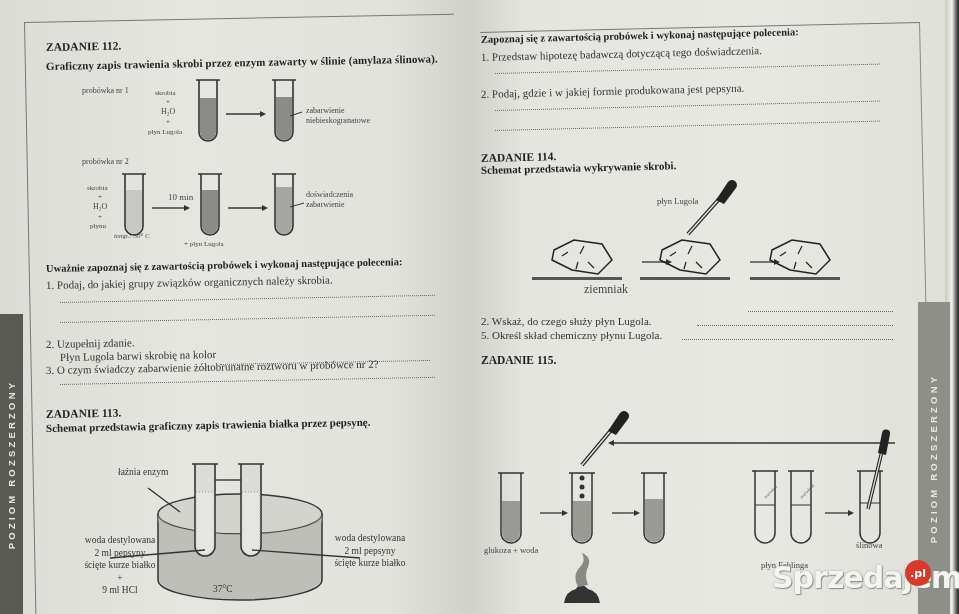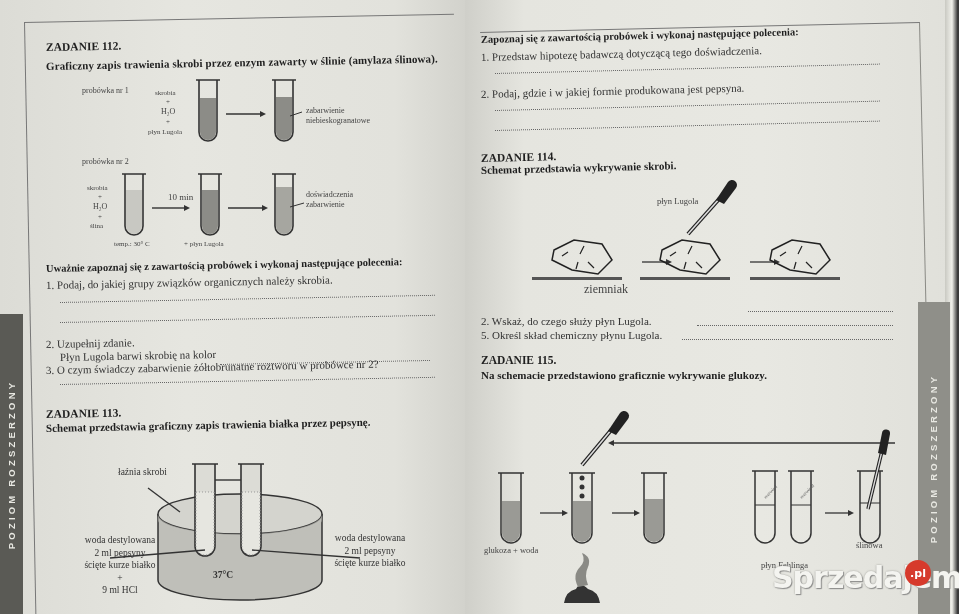--- a/index.html
+++ b/index.html
@@ -66,22 +66,22 @@
     <line x1="100" y1="38" x2="112" y2="34" stroke="#333" stroke-width="1"></line>
   </svg>
   <div class="txt s" style="left:306px;top:106px;">zabarwienie</div>
   <div class="txt s" style="left:306px;top:116px;">niebieskogranatowe</div>
 
   <div class="txt s" style="left:82px;top:157px;">probówka nr 2</div>
   <div class="txt s" style="left:87px;top:184px;font-size:7px;">skrobia</div>
   <div class="txt s" style="left:98px;top:193px;font-size:7px;">+</div>
   <div class="txt s" style="left:93px;top:202px;">H₂O</div>
   <div class="txt s" style="left:98px;top:213px;font-size:7px;">+</div>
-  <div class="txt s" style="left:90px;top:222px;font-size:7px;">ślina</div>
-  <div class="txt s" style="left:114px;top:240px;font-size:7px;">temp.: 30° C</div>
+  <div class="txt s" style="left:90px;top:222px;font-size:7px;">płynu</div>
+  <div class="txt s" style="left:114px;top:232px;font-size:7px;font-style:italic;">temp.: 30° C</div>
   <div class="txt s" style="left:168px;top:192px;font-size:9px;">10 min</div>
   <div class="txt s" style="left:184px;top:240px;font-size:7px;">+ płyn Lugola</div>
 
   <svg style="left:120px;top:172px;" width="190" height="70" viewBox="0 0 190 70">
     <path d="M2 2 H26 M5 2 V54 a9 9 0 0 0 18 0 V2" fill="none" stroke="#333" stroke-width="1.6"></path>
     <path d="M6 18 H22 V54 a8 8 0 0 1 -16 0 Z" fill="#c8c8c2"></path>
     <line x1="32" y1="36" x2="64" y2="36" stroke="#333" stroke-width="1.4"></line>
     <polygon points="64,33 70,36 64,39" fill="#333"></polygon>
     <path d="M78 2 H102 M81 2 V54 a9 9 0 0 0 18 0 V2" fill="none" stroke="#333" stroke-width="1.6"></path>
     <path d="M82 18 H98 V54 a8 8 0 0 1 -16 0 Z" fill="#8c8c87"></path>
@@ -117,22 +117,22 @@
     <path d="M46 30 H64 V84 a9 9 0 0 1 -18 0 Z" fill="none" stroke="#999" stroke-dasharray="1 2"></path>
     <rect x="91" y="2" width="20" height="88" fill="#dcdcd6"></rect>
     <path d="M88 2 H114 M91 2 V84 a10 10 0 0 0 20 0 V2" fill="none" stroke="#333" stroke-width="1.6"></path>
     <path d="M92 30 H110 V84 a9 9 0 0 1 -18 0 Z" fill="#e6e6e0" stroke="none"></path>
     <path d="M92 30 H110 V84 a9 9 0 0 1 -18 0 Z" fill="none" stroke="#999" stroke-dasharray="1 2"></path>
     <line x1="65" y1="18" x2="91" y2="18" stroke="#333" stroke-width="1.4"></line>
     <line x1="-2" y1="26" x2="30" y2="50" stroke="#333" stroke-width="1.3"></line>
     <line x1="-40" y1="96" x2="55" y2="88" stroke="#333" stroke-width="1.3"></line>
     <line x1="102" y1="88" x2="210" y2="96" stroke="#333" stroke-width="1.3"></line>
   </svg>
-  <div class="txt m" style="left:118px;top:467px;">łaźnia skrobi</div>
-  <div class="txt m" style="left:213px;top:570px;font-weight:bold;">37°C</div>
+  <div class="txt m" style="left:118px;top:467px;">łaźnia enzym</div>
+  <div class="txt m" style="left:213px;top:584px;">37°C</div>
 
   <div style="position:absolute;left:55px;top:534px;width:130px;text-align:center;font-size:9.5px;line-height:12.5px;color:#333;">
     <div>woda destylowana</div>
     <div>2 ml pepsyny</div>
     <div>ścięte kurze białko</div>
     <div>+</div>
     <div>9 ml HCl</div>
   </div>
   <div style="position:absolute;left:305px;top:532px;width:130px;text-align:center;font-size:9.5px;line-height:12.5px;color:#333;">
     <div>woda destylowana</div>
@@ -187,21 +187,20 @@
   </svg>
   <div class="txt s" style="left:584px;top:282px;font-size:12px;">ziemniak</div>
 
   <div class="dots" style="left:748px;top:311px;width:145px;"></div>
   <div class="txt r" style="left:481px;top:315px;font-family:Liberation Serif, serif;">2.  Wskaż, do czego służy płyn Lugola.</div>
   <div class="dots" style="left:697px;top:325px;width:196px;"></div>
   <div class="txt r" style="left:481px;top:329px;">5.  Określ skład chemiczny płynu Lugola.</div>
   <div class="dots" style="left:682px;top:339px;width:211px;"></div>
 
   <div class="txt h" style="left:481px;top:354px;">ZADANIE 115.</div>
-  <div class="txt b" style="left:481px;top:369px;">Na schemacie przedstawiono graficznie wykrywanie glukozy.</div>
 
   <svg style="left:490px;top:405px;" width="410" height="210" viewBox="0 0 410 210">
     <path d="M8 68 H34 M11 68 V128 a10 10 0 0 0 20 0 V68" fill="none" stroke="#333" stroke-width="1.5"></path>
     <path d="M12 96 H30 V128 a9 9 0 0 1 -18 0 Z" fill="#9a9a95"></path>
     <line x1="50" y1="108" x2="72" y2="108" stroke="#333" stroke-width="1.3"></line>
     <polygon points="72,105 78,108 72,111" fill="#333"></polygon>
     <path d="M79 68 H105 M82 68 V128 a10 10 0 0 0 20 0 V68" fill="none" stroke="#333" stroke-width="1.5"></path>
     <path d="M83 96 H101 V128 a9 9 0 0 1 -18 0 Z" fill="#9a9a95"></path>
     <circle cx="92" cy="73" r="2.5" fill="#333"></circle>
     <circle cx="92" cy="82" r="2.5" fill="#333"></circle>

